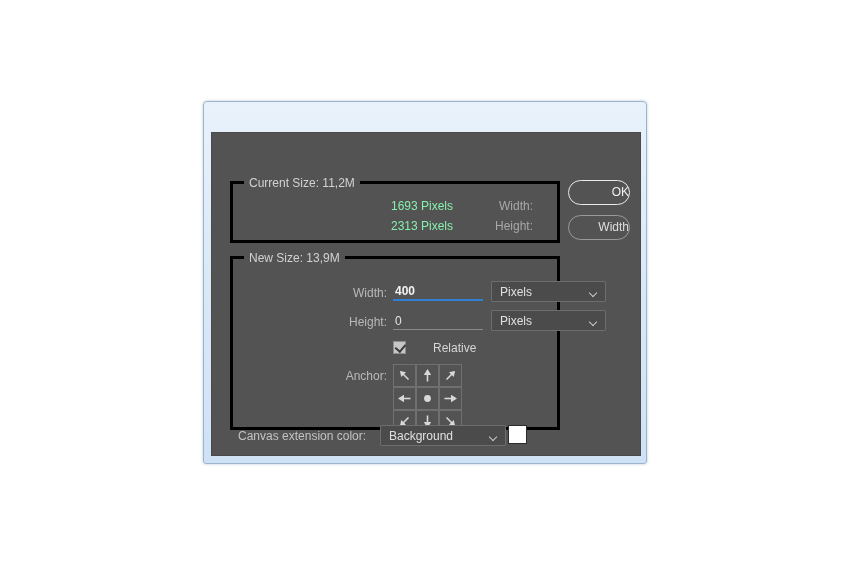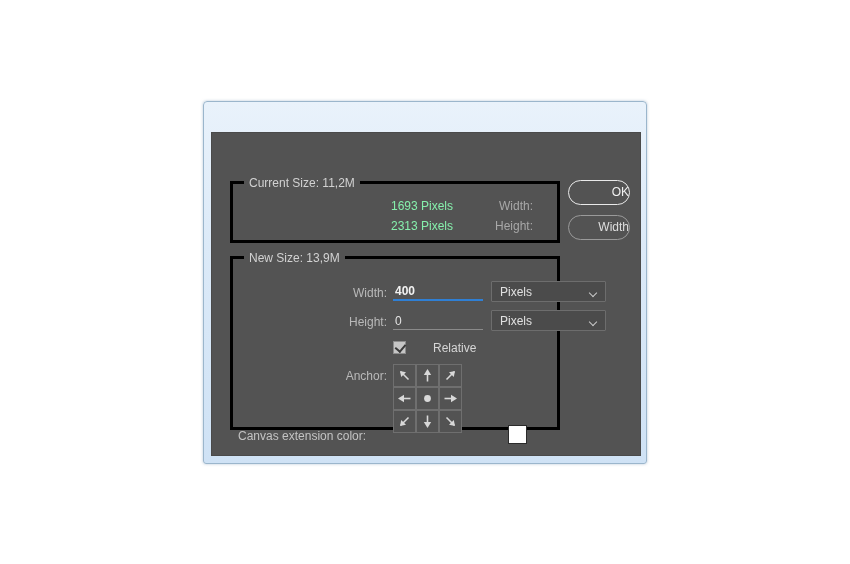--- a/index.html
+++ b/index.html
@@ -433,19 +433,23 @@
           <svg width="21" height="21" viewBox="0 0 21 21">
             <path d="M6.5 6.5 L14.2 14.2" stroke="#d8d8d8" stroke-width="1.6"></path>
             <path d="M15 15 L9 13.8 L13.8 9 Z" fill="#d8d8d8"></path>
           </svg>
         </div>
 
       </div>
     </div>
 
     <div id="ext-color-label">Canvas extension color:</div>
+    <div class="select-box" id="ext-color-select">
+      <span class="sel-text">Background</span>
+      <span class="chev"></span>
+    </div>
     <div id="ext-color-swatch"></div>
 
     <div class="pill-button" id="ok-button">OK</div>
     <div class="pill-button" id="cancel-button">Width</div>
 
   </div>
 </div>
 
 </body></html>

